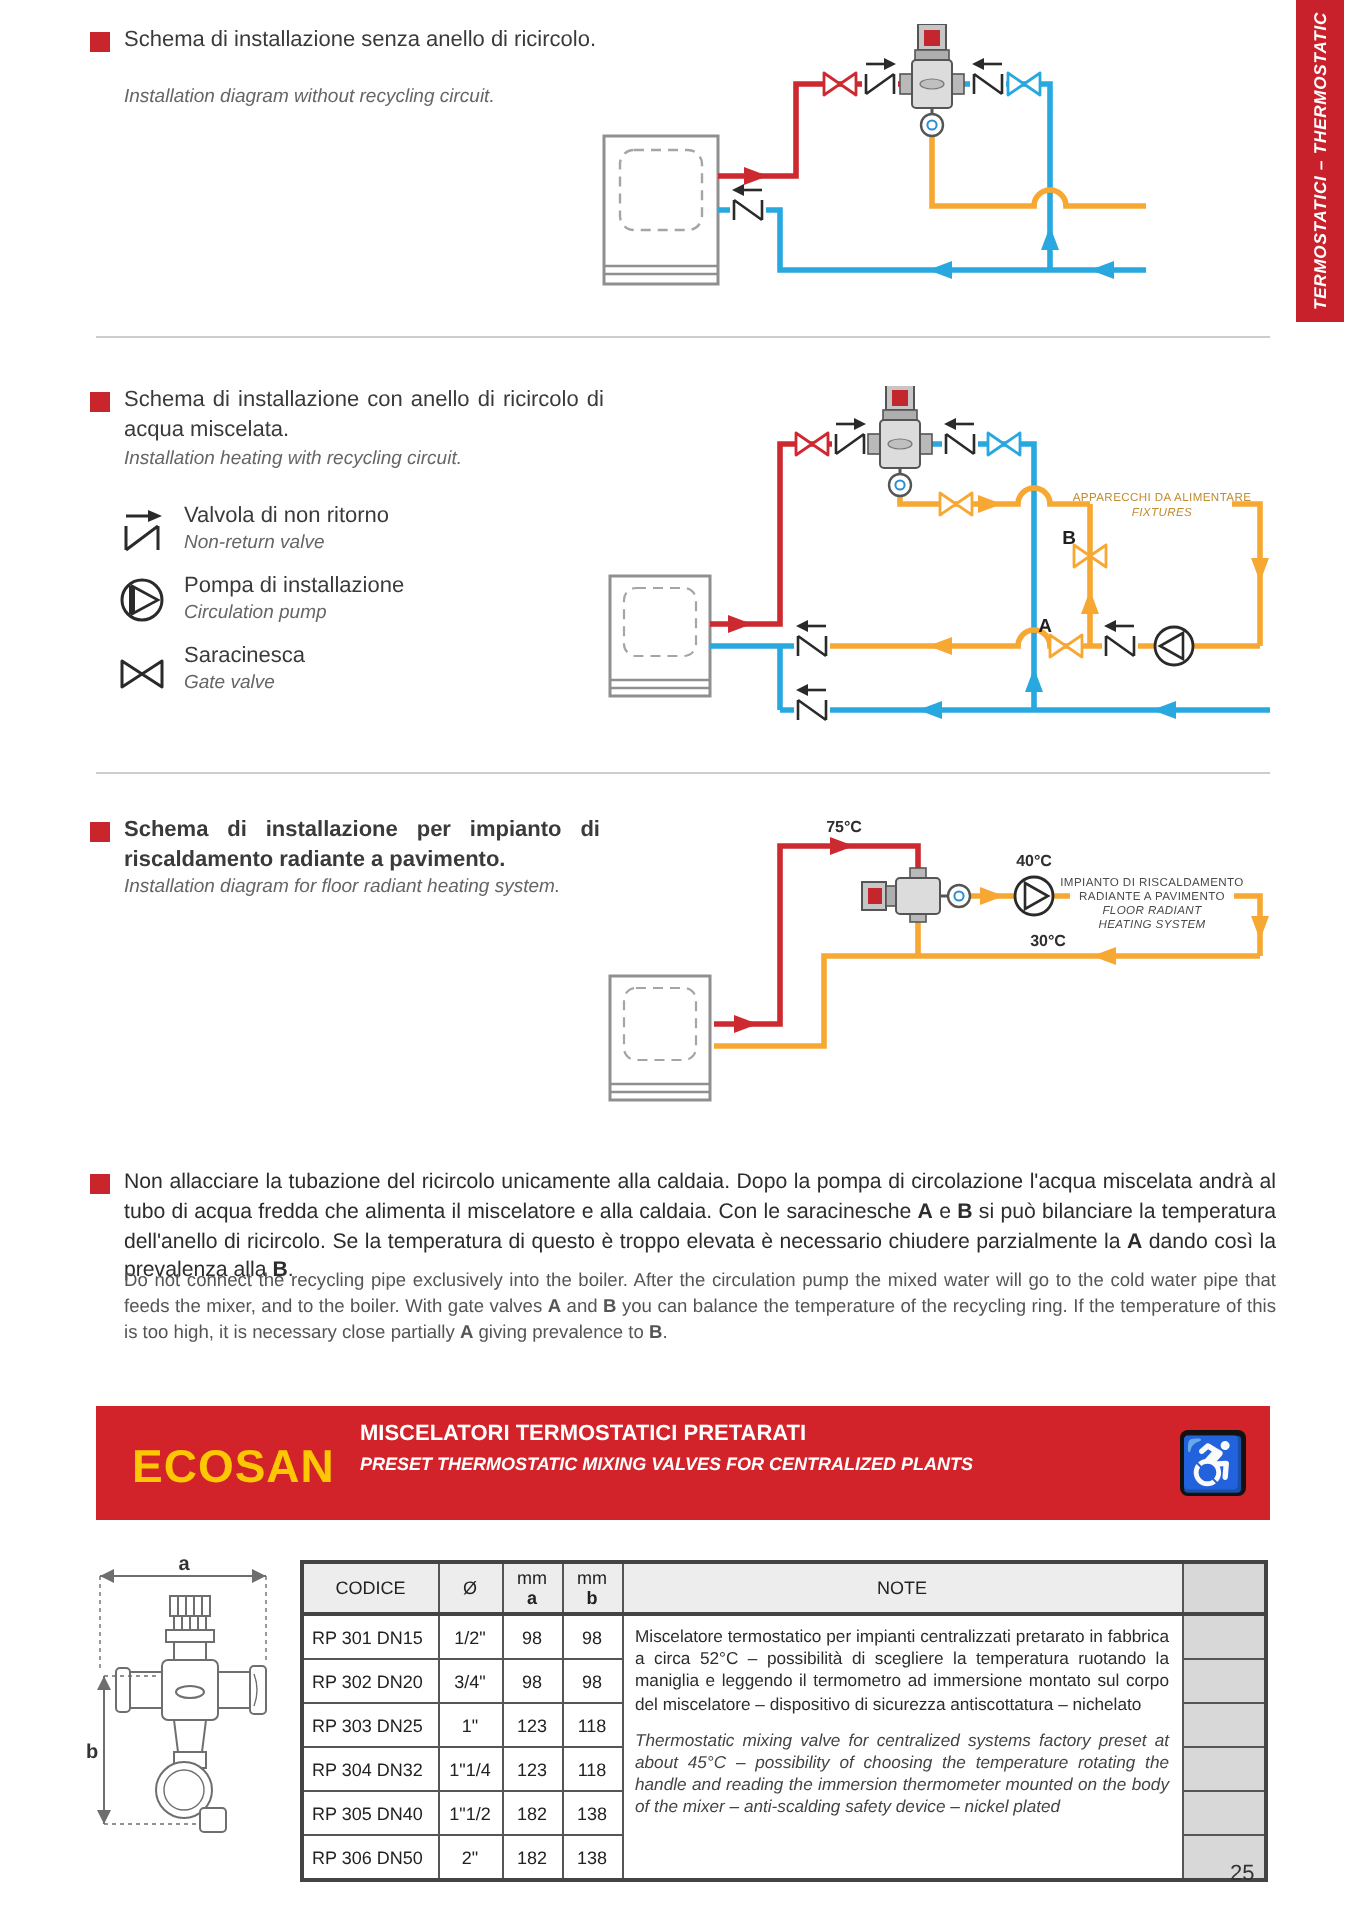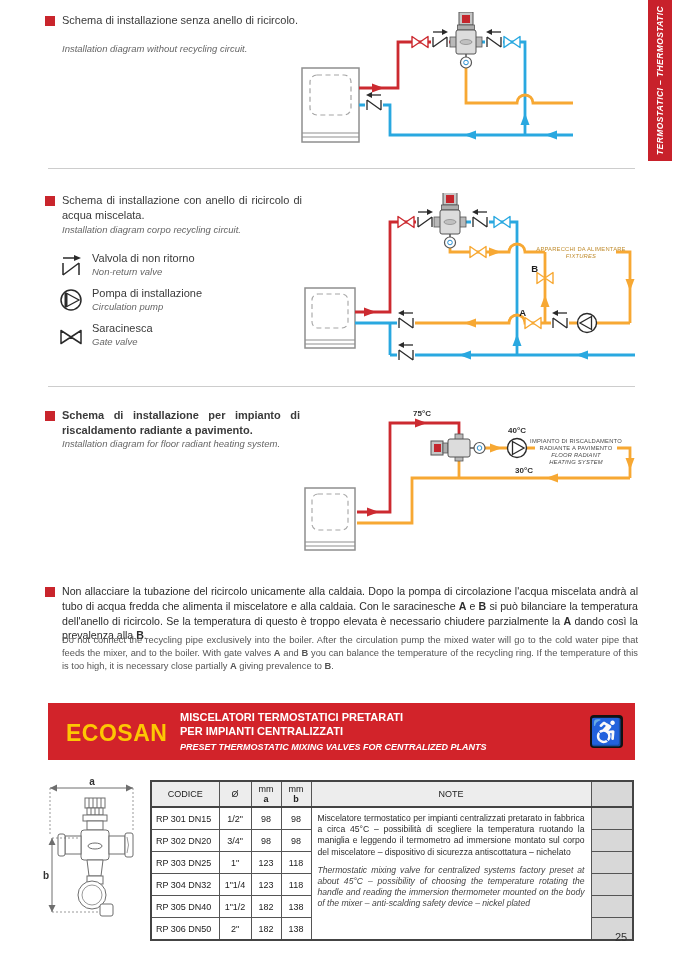--- a/index.html
+++ b/index.html
@@ -112,21 +112,21 @@
     <use href="#cvl" transform="translate(196,30)"></use>
     <use href="#gv" transform="translate(214,30)" style="color:#29a8e0"></use>
     <use href="#cvl" transform="translate(76,93)"></use>
     <use href="#mixv" transform="translate(168,30)"></use>
   </svg>
 
   <div class="abs divider" style="left:48px;top:168px;width:587px;"></div>
 
   <div class="abs bullet" style="left:45px;top:196px;"></div>
   <div class="abs h-it" style="left:62px;top:193px;width:240px;">Schema di installazione con anello di ricircolo di acqua miscelata.</div>
-  <div class="abs h-en" style="left:62px;top:221px;width:240px;">Installation diagram corpo recycling circuit.</div>
+  <div class="abs h-en" style="left:62px;top:221px;width:240px;">Installation heating with recycling circuit.</div>
 
   <div class="abs" style="left:56px;top:250px;width:240px;">
     <div style="position:relative;height:35px;">
       <svg width="26" height="26" viewBox="-13 -13 26 26" style="position:absolute;left:2px;top:4px;">
         <path d="M-8,-4 V8 M8,-4 V8 M-8,8 L8,-4" stroke="#2a2a2a" stroke-width="1.5" fill="none"></path>
         <path d="M-8,-9 H3" stroke="#2a2a2a" stroke-width="1.5" fill="none"></path>
         <path d="M3,-12 L10,-9 L3,-6 Z" fill="#2a2a2a"></path>
       </svg>
       <div class="leg-it" style="position:absolute;left:36px;top:2px;">Valvola di non ritorno</div>
       <div class="leg-en" style="position:absolute;left:36px;top:15px;">Non-return valve</div>
@@ -234,21 +234,20 @@
   </svg>
 
   <div class="abs bullet" style="left:45px;top:587px;"></div>
   <div class="abs warn-it" style="left:62px;top:584px;width:576px;">Non allacciare la tubazione del ricircolo unicamente alla caldaia. Dopo la pompa di circolazione l'acqua miscelata andrà al tubo di acqua fredda che alimenta il miscelatore e alla caldaia. Con le saracinesche <b>A</b> e <b>B</b> si può bilanciare la temperatura dell'anello di ricircolo. Se la temperatura di questo è troppo elevata è necessario chiudere parzialmente la <b>A</b> dando così la prevalenza alla <b>B</b>.</div>
   <div class="abs warn-en" style="left:62px;top:628px;width:576px;">Do not connect the recycling pipe exclusively into the boiler. After the circulation pump the mixed water will go to the cold water pipe that feeds the mixer, and to the boiler. With gate valves <b>A</b> and <b>B</b> you can balance the temperature of the recycling ring. If the temperature of this is too high, it is necessary close partially <b>A</b> giving prevalence to <b>B</b>.</div>
 
   <div class="abs banner" style="left:48px;top:703px;width:587px;height:57px;">
     <div class="abs brand" style="left:18px;top:17px;">ECOSAN</div>
     <div class="abs" style="left:132px;top:7px;width:400px;">
       <div class="bt1">MISCELATORI TERMOSTATICI PRETARATI</div>
-      <div class="bt1">PER IMPIANTI CENTRALIZZATI</div>
       <div class="bt2">PRESET THERMOSTATIC MIXING VALVES FOR CENTRALIZED PLANTS</div>
     </div>
     <div class="abs acc-box" style="left:542px;top:12px;">
       <span>♿</span>
     </div>
   </div>
 
   <svg class="abs" style="left:40px;top:776px;" width="106" height="150" viewBox="0 0 106 150">
     <g stroke="#6e6e6e" stroke-width="1" fill="#fff">
 
@@ -314,21 +313,21 @@
         <th class="gray"></th>
       </tr>
     </thead>
     <tbody>
       <tr>
         <td>RP 301 DN15</td>
         <td class="c">1/2"</td>
         <td class="c">98</td>
         <td class="c">98</td>
         <td class="note" rowspan="6">
-          <div class="note-it">Miscelatore termostatico per impianti centralizzati pretarato in fabbrica a circa 45°C – possibilità di scegliere la temperatura ruotando la maniglia e leggendo il termometro ad immersione montato sul corpo del miscelatore – dispositivo di sicurezza antiscottatura – nichelato</div>
+          <div class="note-it">Miscelatore termostatico per impianti centralizzati pretarato in fabbrica a circa 52°C – possibilità di scegliere la temperatura ruotando la maniglia e leggendo il termometro ad immersione montato sul corpo del miscelatore – dispositivo di sicurezza antiscottatura – nichelato</div>
           <div class="note-en">Thermostatic mixing valve for centralized systems factory preset at about 45°C – possibility of choosing the temperature rotating the handle and reading the immersion thermometer mounted on the body of the mixer – anti-scalding safety device – nickel plated</div>
         </td>
         <td class="gray"></td>
       </tr>
       <tr>
         <td>RP 302 DN20</td>
         <td class="c">3/4"</td>
         <td class="c">98</td>
         <td class="c">98</td>
         <td class="gray"></td>

